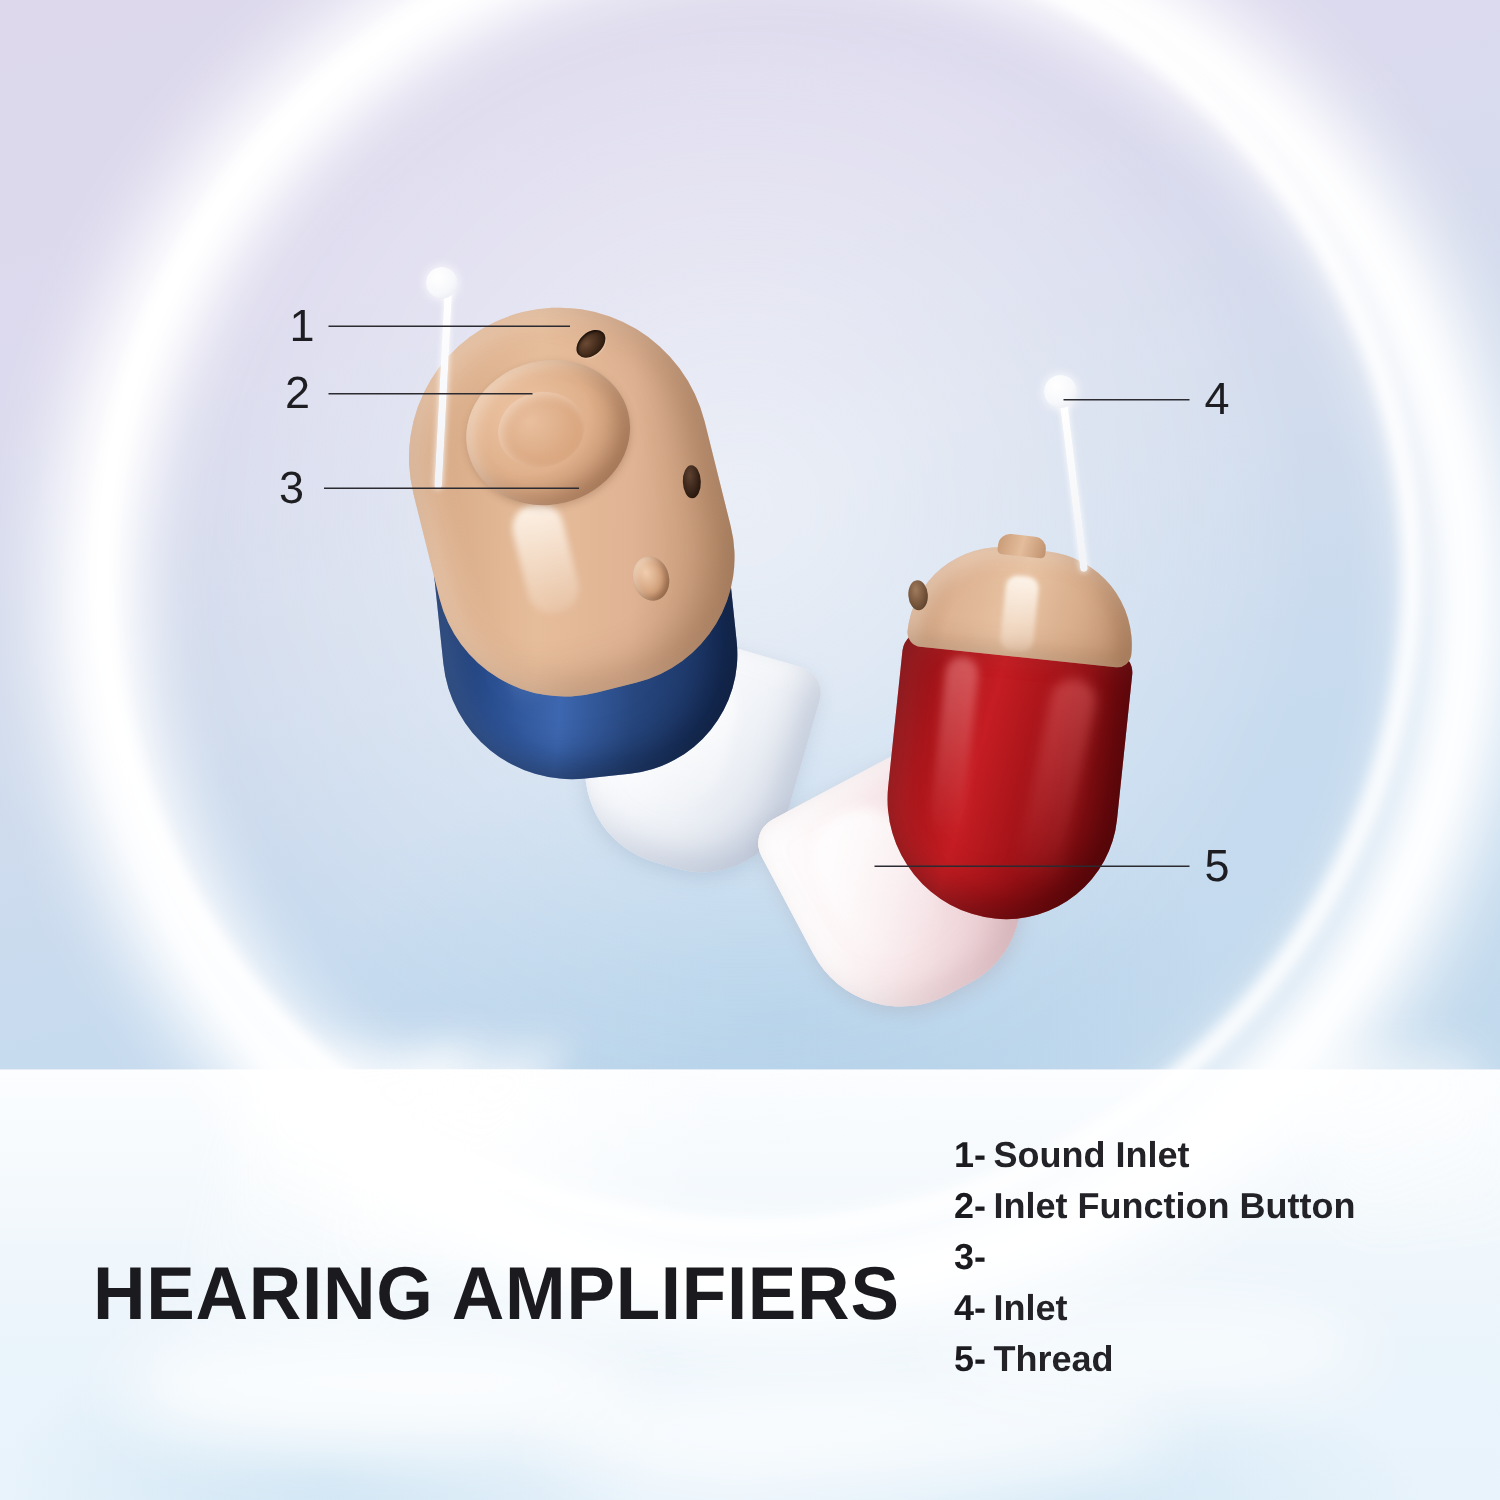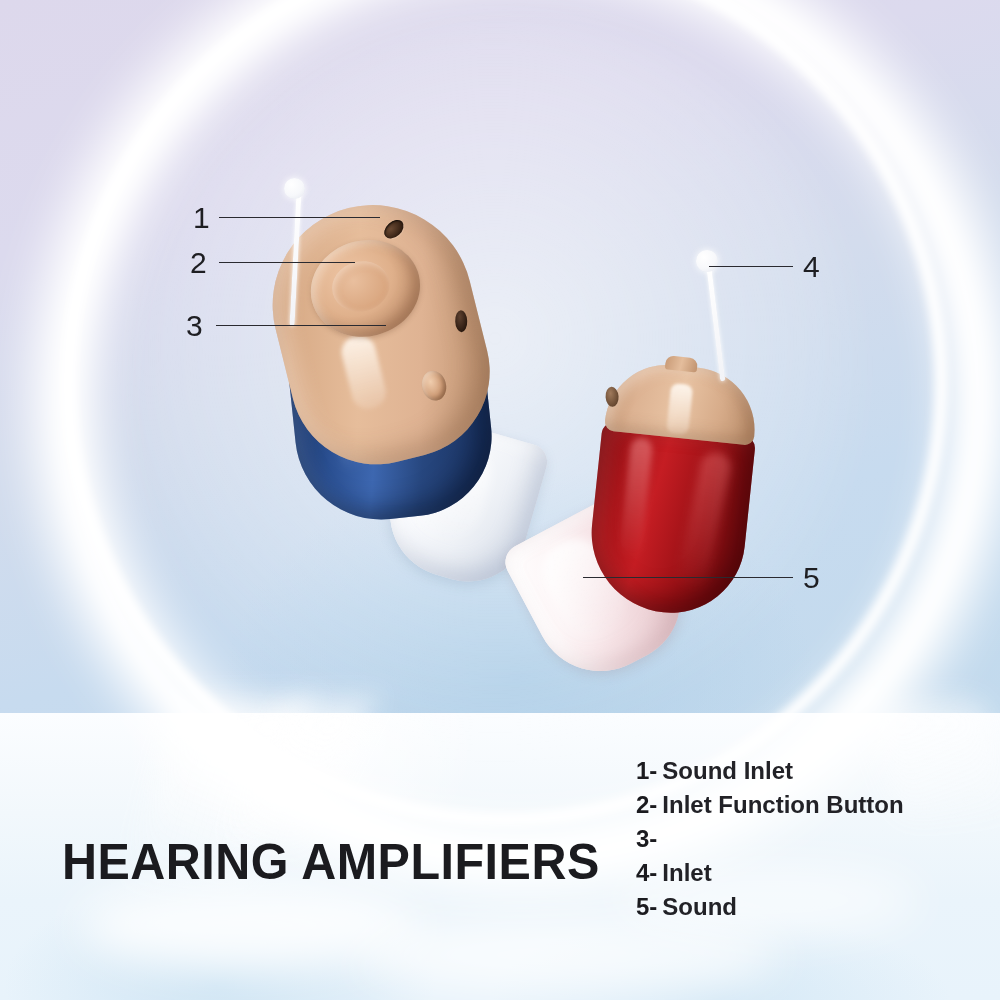--- a/index.html
+++ b/index.html
@@ -291,17 +291,17 @@
     </div>
     <div class="legend-row">
       <span class="legend-num"><span>3</span><span>-</span></span>
     </div>
     <div class="legend-row">
       <span class="legend-num"><span>4</span><span>-</span></span>
       <span class="legend-label">Inlet</span>
     </div>
     <div class="legend-row">
       <span class="legend-num"><span>5</span><span>-</span></span>
-      <span class="legend-label">Sound</span>
+      <span class="legend-label">Thread</span>
     </div>
   </div>
 
 </div>
 
 </body></html>

